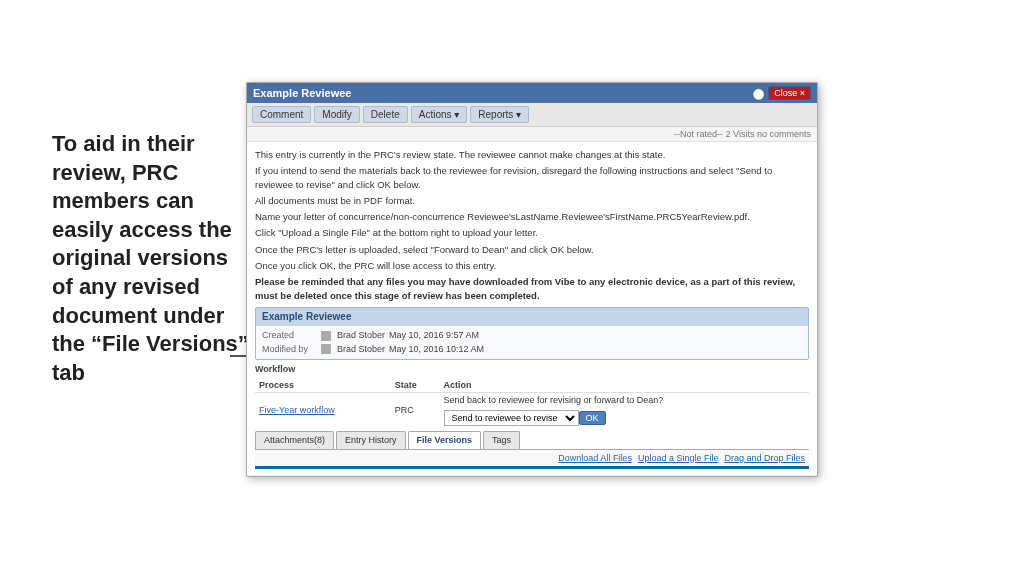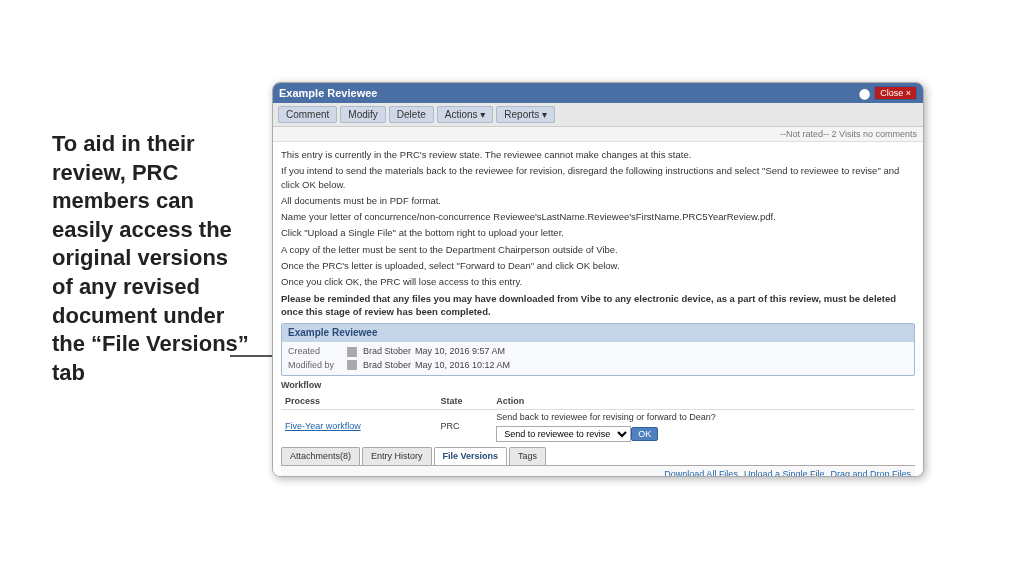--- a/index.html
+++ b/index.html
@@ -40,27 +40,27 @@
       right: -6px;
       top: -4px;
       border-left: 8px solid #555;
       border-top: 5px solid transparent;
       border-bottom: 5px solid transparent;
     }
 
     
     .window {
       position: absolute;
-      left: 272px;
+      left: 246px;
       top: 82px;
-      width: 652px;
+      width: 572px;
       height: 395px;
       background: #f0f0f0;
       border: 1px solid #aaa;
-      border-radius: 8px;
+      border-radius: 1px;
       overflow: hidden;
       box-shadow: 2px 2px 8px rgba(0,0,0,0.3);
     }
 
     .window-titlebar {
       background: #4a6fa5;
       color: white;
       height: 20px;
       display: flex;
       align-items: center;
@@ -254,21 +254,21 @@
     }
 
     
     .files-toolbar {
       display: flex;
       justify-content: flex-end;
       gap: 6px;
       padding: 2px 4px;
       font-size: 9px;
       background: #f8f8f8;
-      border-bottom: 6px solid #0369a1;
+      border-bottom: 3px solid #0369a1;
     }
     .files-link {
       color: #2266aa;
       text-decoration: underline;
       cursor: pointer;
     }
   </style>
 </head>
 <body>
 
@@ -307,21 +307,20 @@
   <div class="ratings-bar">
     <span>--Not rated--   2 Visits   no comments</span>
   </div>
 
   <div class="content-area">
     <p>This entry is currently in the PRC's review state. The reviewee cannot make changes at this state.</p>
     <p>If you intend to send the materials back to the reviewee for revision, disregard the following instructions and select "Send to reviewee to revise" and click OK below.</p>
     <p>All documents must be in PDF format.</p>
     <p>Name your letter of concurrence/non-concurrence Reviewee'sLastName.Reviewee'sFirstName.PRC5YearReview.pdf.</p>
     <p>Click "Upload a Single File" at the bottom right to upload your letter.</p>
-    <p>A copy of the letter must be sent to the Department Chairperson outside of Vibe.</p>
     <p>Once the PRC's letter is uploaded, select "Forward to Dean" and click OK below.</p>
     <p>Once you click OK, the PRC will lose access to this entry.</p>
     <p class="bold">Please be reminded that any files you may have downloaded from Vibe to any electronic device, as a part of this review, must be deleted once this stage of review has been completed.</p>
 
     <div class="entry-info-box">
       <div class="entry-info-title">Example Reviewee</div>
       <div class="entry-info-body">
         <div class="entry-info-row">
           <span class="entry-info-label">Created</span>
           <span><span class="entry-info-avatar"></span></span>

